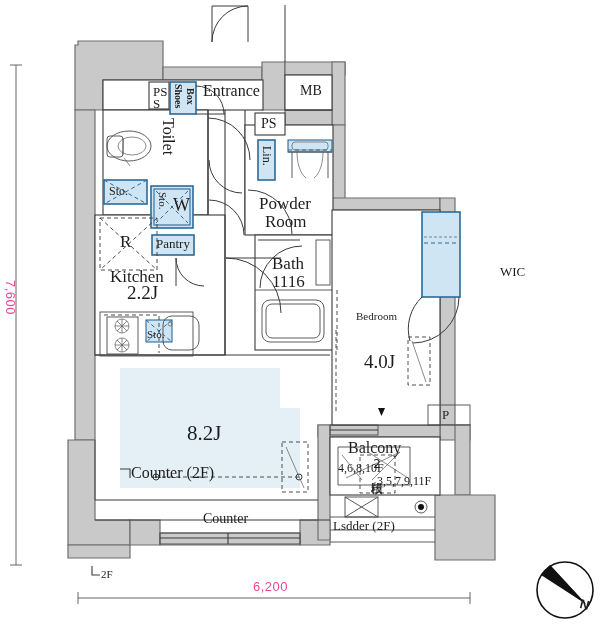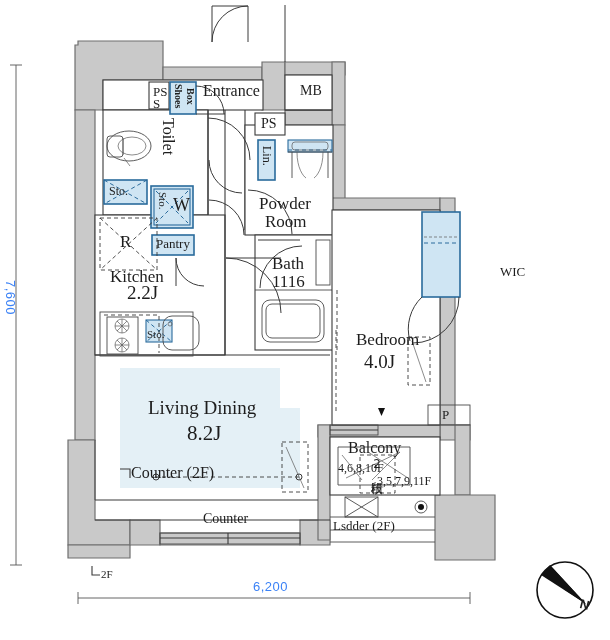--- a/index.html
+++ b/index.html
@@ -5,21 +5,21 @@
   html,body{margin:0;padding:0;background:#ffffff;}
   body{width:610px;height:640px;position:relative;overflow:hidden;
        font-family:"Liberation Serif", serif;color:#1a1a1a;}
   .root{position:absolute;left:0;top:0;width:610px;height:640px;}
   svg{position:absolute;left:0;top:0;}
   .lbl{position:absolute;white-space:nowrap;font-family:"Liberation Serif",serif;
        color:#1d1d1d;line-height:1;}
   .vert{writing-mode:vertical-rl;text-orientation:mixed;}
   .vertJP{writing-mode:vertical-rl;text-orientation:upright;}
   .small{font-size:12px;}
-  .dim{font-family:"Liberation Sans",sans-serif;font-size:13px;color:#3b82f6;letter-spacing:.5px;}
+  .dim{font-family:"Liberation Sans",sans-serif;font-size:13px;color:#ec4899;letter-spacing:.5px;}
 </style>
 </head>
 <body>
 
 <div class="root">
 
 <svg width="610" height="640" viewBox="0 0 610 640">
   <defs>
     <style>
       .w  { fill:#c9c9c9; stroke:#6f6f6f; stroke-width:1.2; }
@@ -296,29 +296,28 @@
 
 <div class="lbl" style="left:120px;top:233px;font-size:17px;">R</div>
 
 <div class="lbl" style="left:156px;top:237px;font-size:13px;">Pantry</div>
 
 <div class="lbl" style="left:110px;top:268px;font-size:17px;">Kitchen</div>
 <div class="lbl" style="left:127px;top:283px;font-size:19px;">2.2J</div>
 
 <div class="lbl" style="left:147px;top:329px;font-size:11px;">Sto.</div>
 
-<div class="lbl" style="left:148px;top:398px;font-size:19px;">Living Dining</div>
 <div class="lbl" style="left:187px;top:423px;font-size:21px;">8.2J</div>
 
 <div class="lbl" style="left:131px;top:465px;font-size:16px;">Counter (2F)</div>
 <div class="lbl" style="left:203px;top:512px;font-size:14px;">Counter</div>
 
 <div class="lbl" style="left:452px;top:265px;font-size:13px;margin-left:48px;">WIC</div>
 
-<div class="lbl" style="left:356px;top:311px;font-size:17px;margin-top:20px;">Bedroom</div>
+<div class="lbl" style="left:356px;top:311px;font-size:11px;">Bedroom</div>
 <div class="lbl" style="left:364px;top:352px;font-size:19px;">4.0J</div>
 
 <div class="lbl" style="left:348px;top:440px;font-size:16px;">Balcony</div>
 <div class="lbl small" style="left:338px;top:462px;">4,6,8,10F</div>
 <div class="lbl small" style="left:377px;top:475px;">3,5,7,9,11F</div>
 
 <div class="lbl vertJP" style="left:371px;top:457px;font-size:12px;font-family:'DejaVu Sans',sans-serif;letter-spacing:1px;">2段積</div>
 
 <div class="lbl" style="left:442px;top:408px;font-size:13px;">P</div>
 

